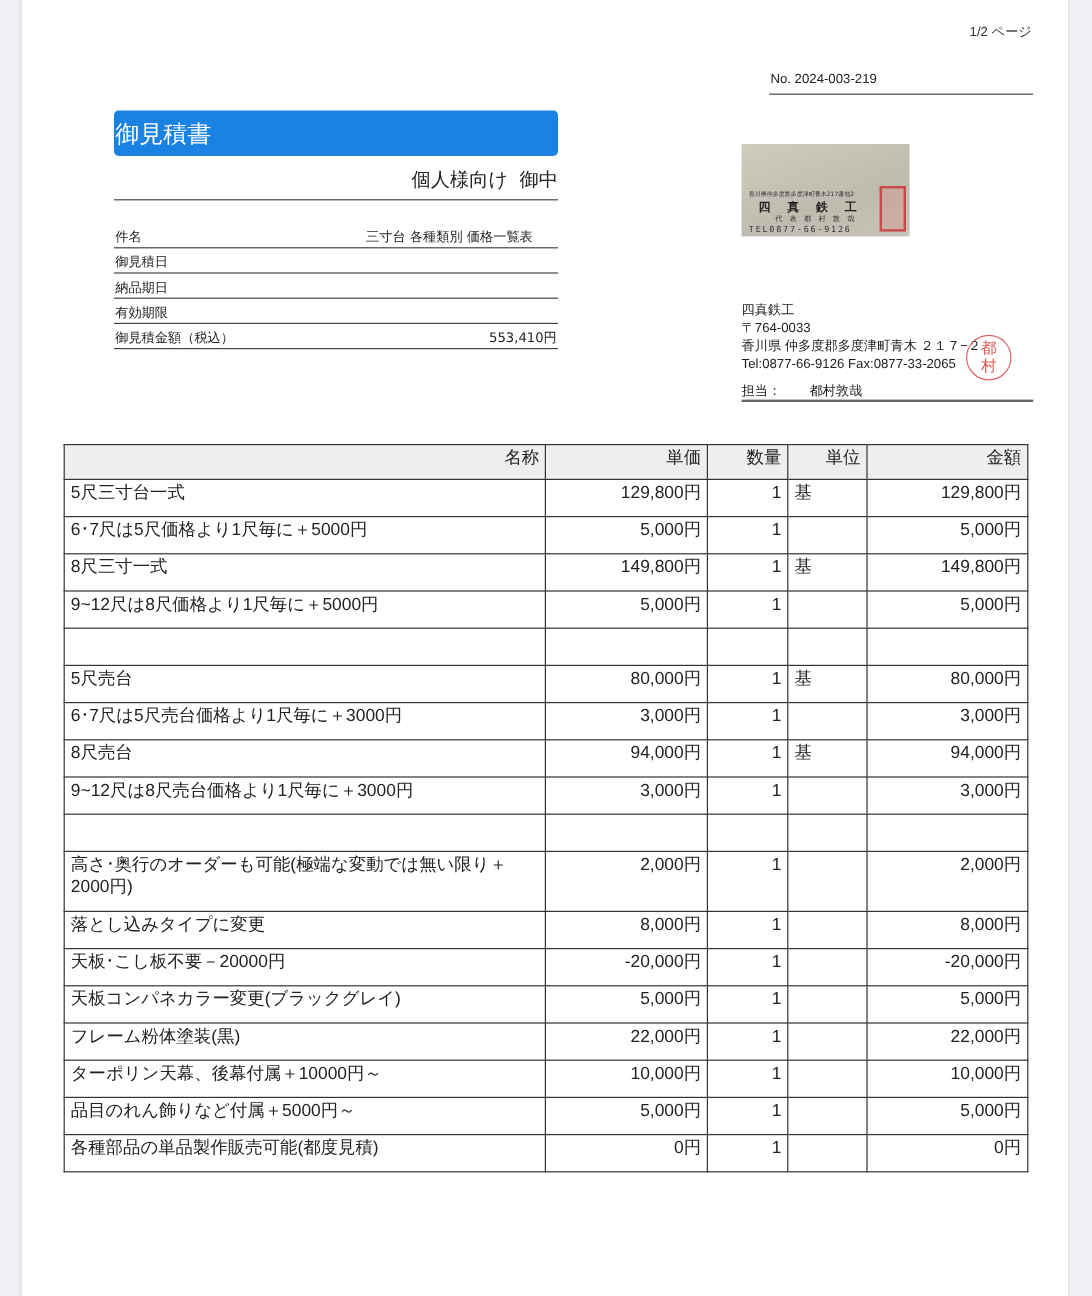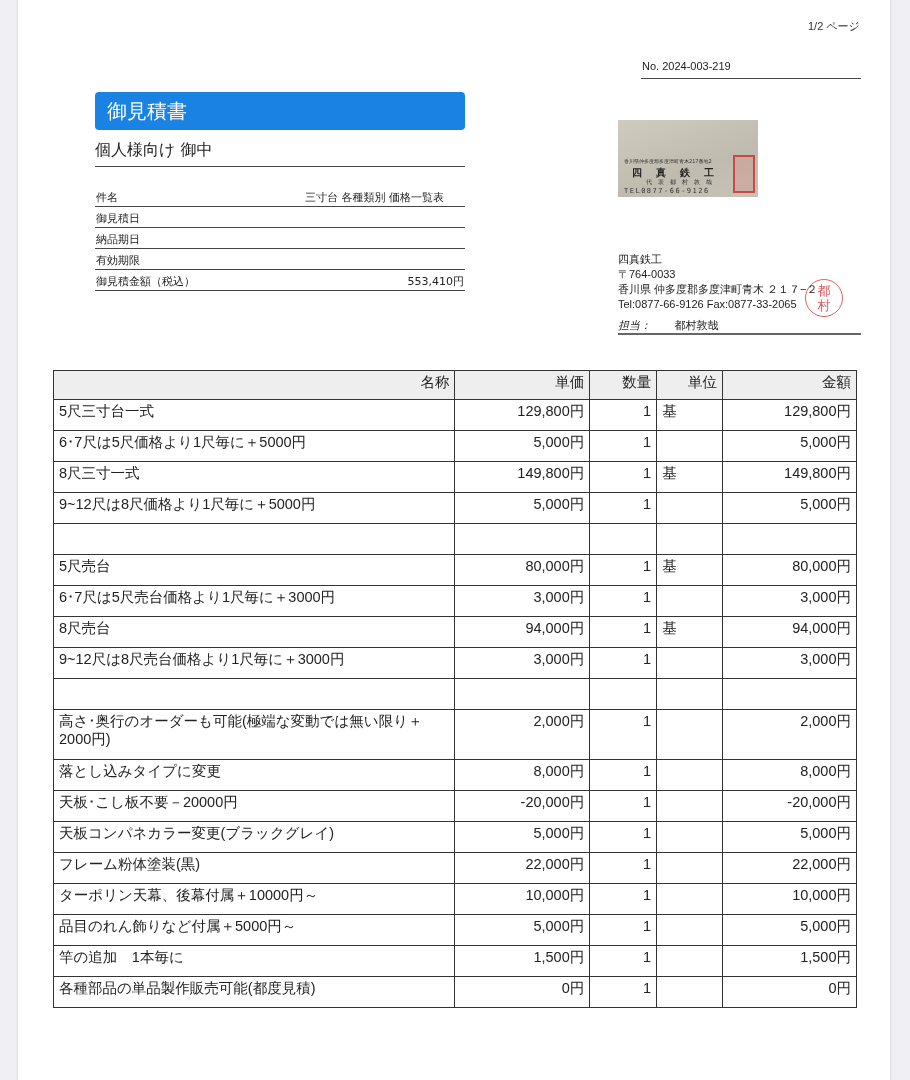--- a/index.html
+++ b/index.html
@@ -16,25 +16,25 @@
     box-shadow: 1px 0 2px rgba(0,0,0,0.08), -1px 0 2px rgba(0,0,0,0.08);
   }
   .abs { position: absolute; }
 
   .page-num { left: 790px; top: 19px; font-size: 11px; color: #333; font-family: "Liberation Sans", sans-serif; }
   .doc-no { left: 623px; top: 60px; width: 220px; height: 19px; font-size: 11px; border-bottom: 1px solid #444; padding-left: 1px; font-family: "Liberation Sans", sans-serif; }
 
   .title-bar {
     left: 77px; top: 92px; width: 370px; height: 38px;
     background: #1a82e2; border-radius: 4px;
-    color: #fff; font-size: 20px; line-height: 38px; padding-left: 12px;
+    color: #fff; font-size: 20px; line-height: 38px; padding-left: 1px;
   }
   .recipient {
     left: 77px; top: 140px; width: 370px; height: 27px;
-    font-size: 16px; border-bottom: 1px solid #444;
+    text-align: right; font-size: 16px; border-bottom: 1px solid #444; font-family: Liberation Mono, monospace;
   }
   .info-table { left: 77px; top: 186px; width: 370px; }
   .info-row {
     height: 21px; border-bottom: 1px solid #444;
     display: flex; justify-content: space-between; align-items: flex-end;
     font-size: 11px; padding: 0 1px 1px 1px;
   }
   .info-row .val { text-align: right; }
   .info-row .val.subject { margin-right: 20px; }
 
@@ -48,21 +48,21 @@
   .stamp-photo .l3 { position: absolute; left: 28px; top: 58px; font-size: 6px; color: #333; letter-spacing: 6px; white-space: nowrap; }
   .stamp-photo .l4 { position: absolute; left: 6px; top: 67px; font-size: 7px; color: #333; letter-spacing: 1.5px; white-space: nowrap; font-family: "DejaVu Sans Mono", monospace; }
   .stamp-photo .seal {
     position: absolute; left: 115px; top: 35px; width: 22px; height: 38px;
     border: 2px solid rgba(200,40,40,0.75); background: rgba(220,120,110,0.25);
   }
 
   .company { left: 600px; top: 252px; font-size: 11px; line-height: 15px; font-family: "Liberation Sans", "DejaVu Sans", sans-serif; color: #222; }
   .company div { white-space: nowrap; }
   .contact-row { left: 600px; top: 318px; width: 243px; height: 17px; border-bottom: 2px solid #666; font-size: 11px; }
-  .contact-row span.label { margin-right: 20px; font-style: italic; }
+  .contact-row span.label { margin-right: 20px; }
 
   .hanko {
     left: 787px; top: 279px; width: 38px; height: 38px; border-radius: 50%;
     border: 1.5px solid rgba(210,60,60,0.8);
     color: rgba(210,60,60,0.85); font-size: 13px; line-height: 15px;
     display: flex; flex-direction: column; align-items: center; justify-content: center;
   }
 
   table.items {
     position: absolute; left: 35px; top: 370px; width: 804px;
@@ -271,27 +271,20 @@
           <td class="num">10,000円</td>
         </tr>
       <tr>
           <td>品目のれん飾りなど付属＋5000円～</td>
           <td class="num">5,000円</td>
           <td class="num">1</td>
           <td></td>
           <td class="num">5,000円</td>
         </tr>
       <tr>
-          <td>竿の追加　1本毎に</td>
-          <td class="num">1,500円</td>
-          <td class="num">1</td>
-          <td></td>
-          <td class="num">1,500円</td>
-        </tr>
-      <tr>
           <td>各種部品の単品製作販売可能(都度見積)</td>
           <td class="num">0円</td>
           <td class="num">1</td>
           <td></td>
           <td class="num">0円</td>
         </tr>
     </tbody>
   </table>
 
 </div>

